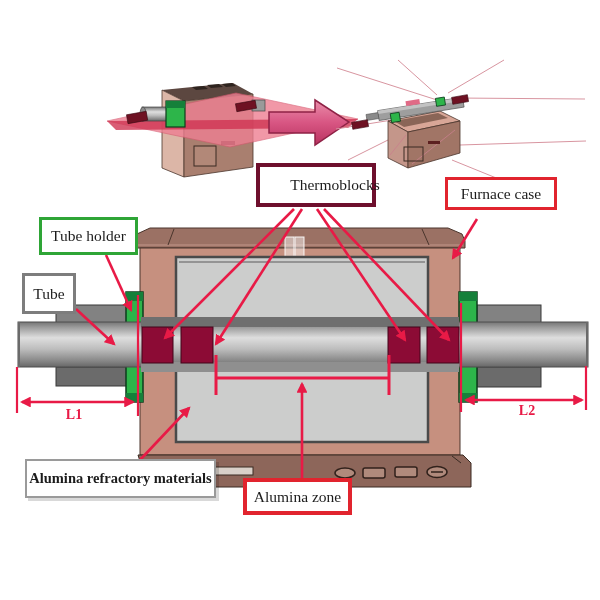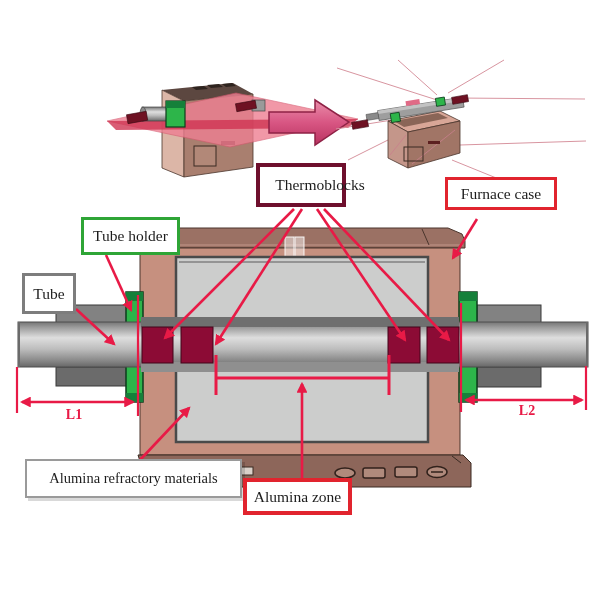--- a/index.html
+++ b/index.html
@@ -4,26 +4,26 @@
 <style>
   html,body{margin:0;padding:0;background:#ffffff;}
   #figure{position:relative;width:600px;height:600px;background:#fff;overflow:hidden;
           font-family:"Liberation Serif","DejaVu Serif",serif;}
   #figure svg{position:absolute;left:0;top:0;}
   .scene{z-index:1;}
   .annot{z-index:3;}
   .label-box{position:absolute;z-index:4;background:#fff;display:flex;align-items:center;
              justify-content:center;color:#1c1c1c;font-size:15.5px;white-space:nowrap;
              box-sizing:border-box;}
-  .lb-thermoblocks{left:256px;top:163px;width:90px;height:44px;border:4px solid var(--label-border-maroon,#6e0f2d);padding-left:38px;}
+  .lb-thermoblocks{left:256px;top:163px;width:120px;height:44px;border:4px solid var(--label-border-maroon,#6e0f2d);padding-left:38px;}
   .lb-furnace{left:445px;top:177px;width:112px;height:33px;border:3.5px solid var(--label-border-red,#e1242e);}
-  .lb-holder{left:39px;top:217px;width:99px;height:38px;border:3.5px solid var(--label-border-green,#2ea536);margin-left:42px;}
+  .lb-holder{left:39px;top:217px;width:99px;height:38px;border:3.5px solid var(--label-border-green,#2ea536);}
   .lb-tube{left:22px;top:273px;width:54px;height:41px;border:3.5px solid var(--label-border-gray,#7d7d7d);}
-  .lb-alumina{left:25px;top:459px;width:217px;height:39px;border:2.5px solid #9a9a9a;
-              font-size:14.5px;box-shadow:3px 3px 0 rgba(0,0,0,0.15);}
+  .lb-alumina{left:25px;top:459px;width:191px;height:39px;border:2.5px solid #9a9a9a;
+              font-size:14.5px;box-shadow:3px 3px 0 rgba(0,0,0,0.15);font-weight:bold;}
   .lb-heating{left:243px;top:478px;width:109px;height:37px;border:4px solid var(--label-border-red,#e1242e);}
   .dim-text{position:absolute;z-index:4;color:var(--annotation-red,#e1242e);font-weight:bold;
             font-size:14px;text-align:center;}
   .dim-l1{left:52px;top:407px;width:44px;}
   .dim-l2{left:505px;top:403px;width:44px;}
 </style>
 </head>
 <body>
 
 <div id="figure">

